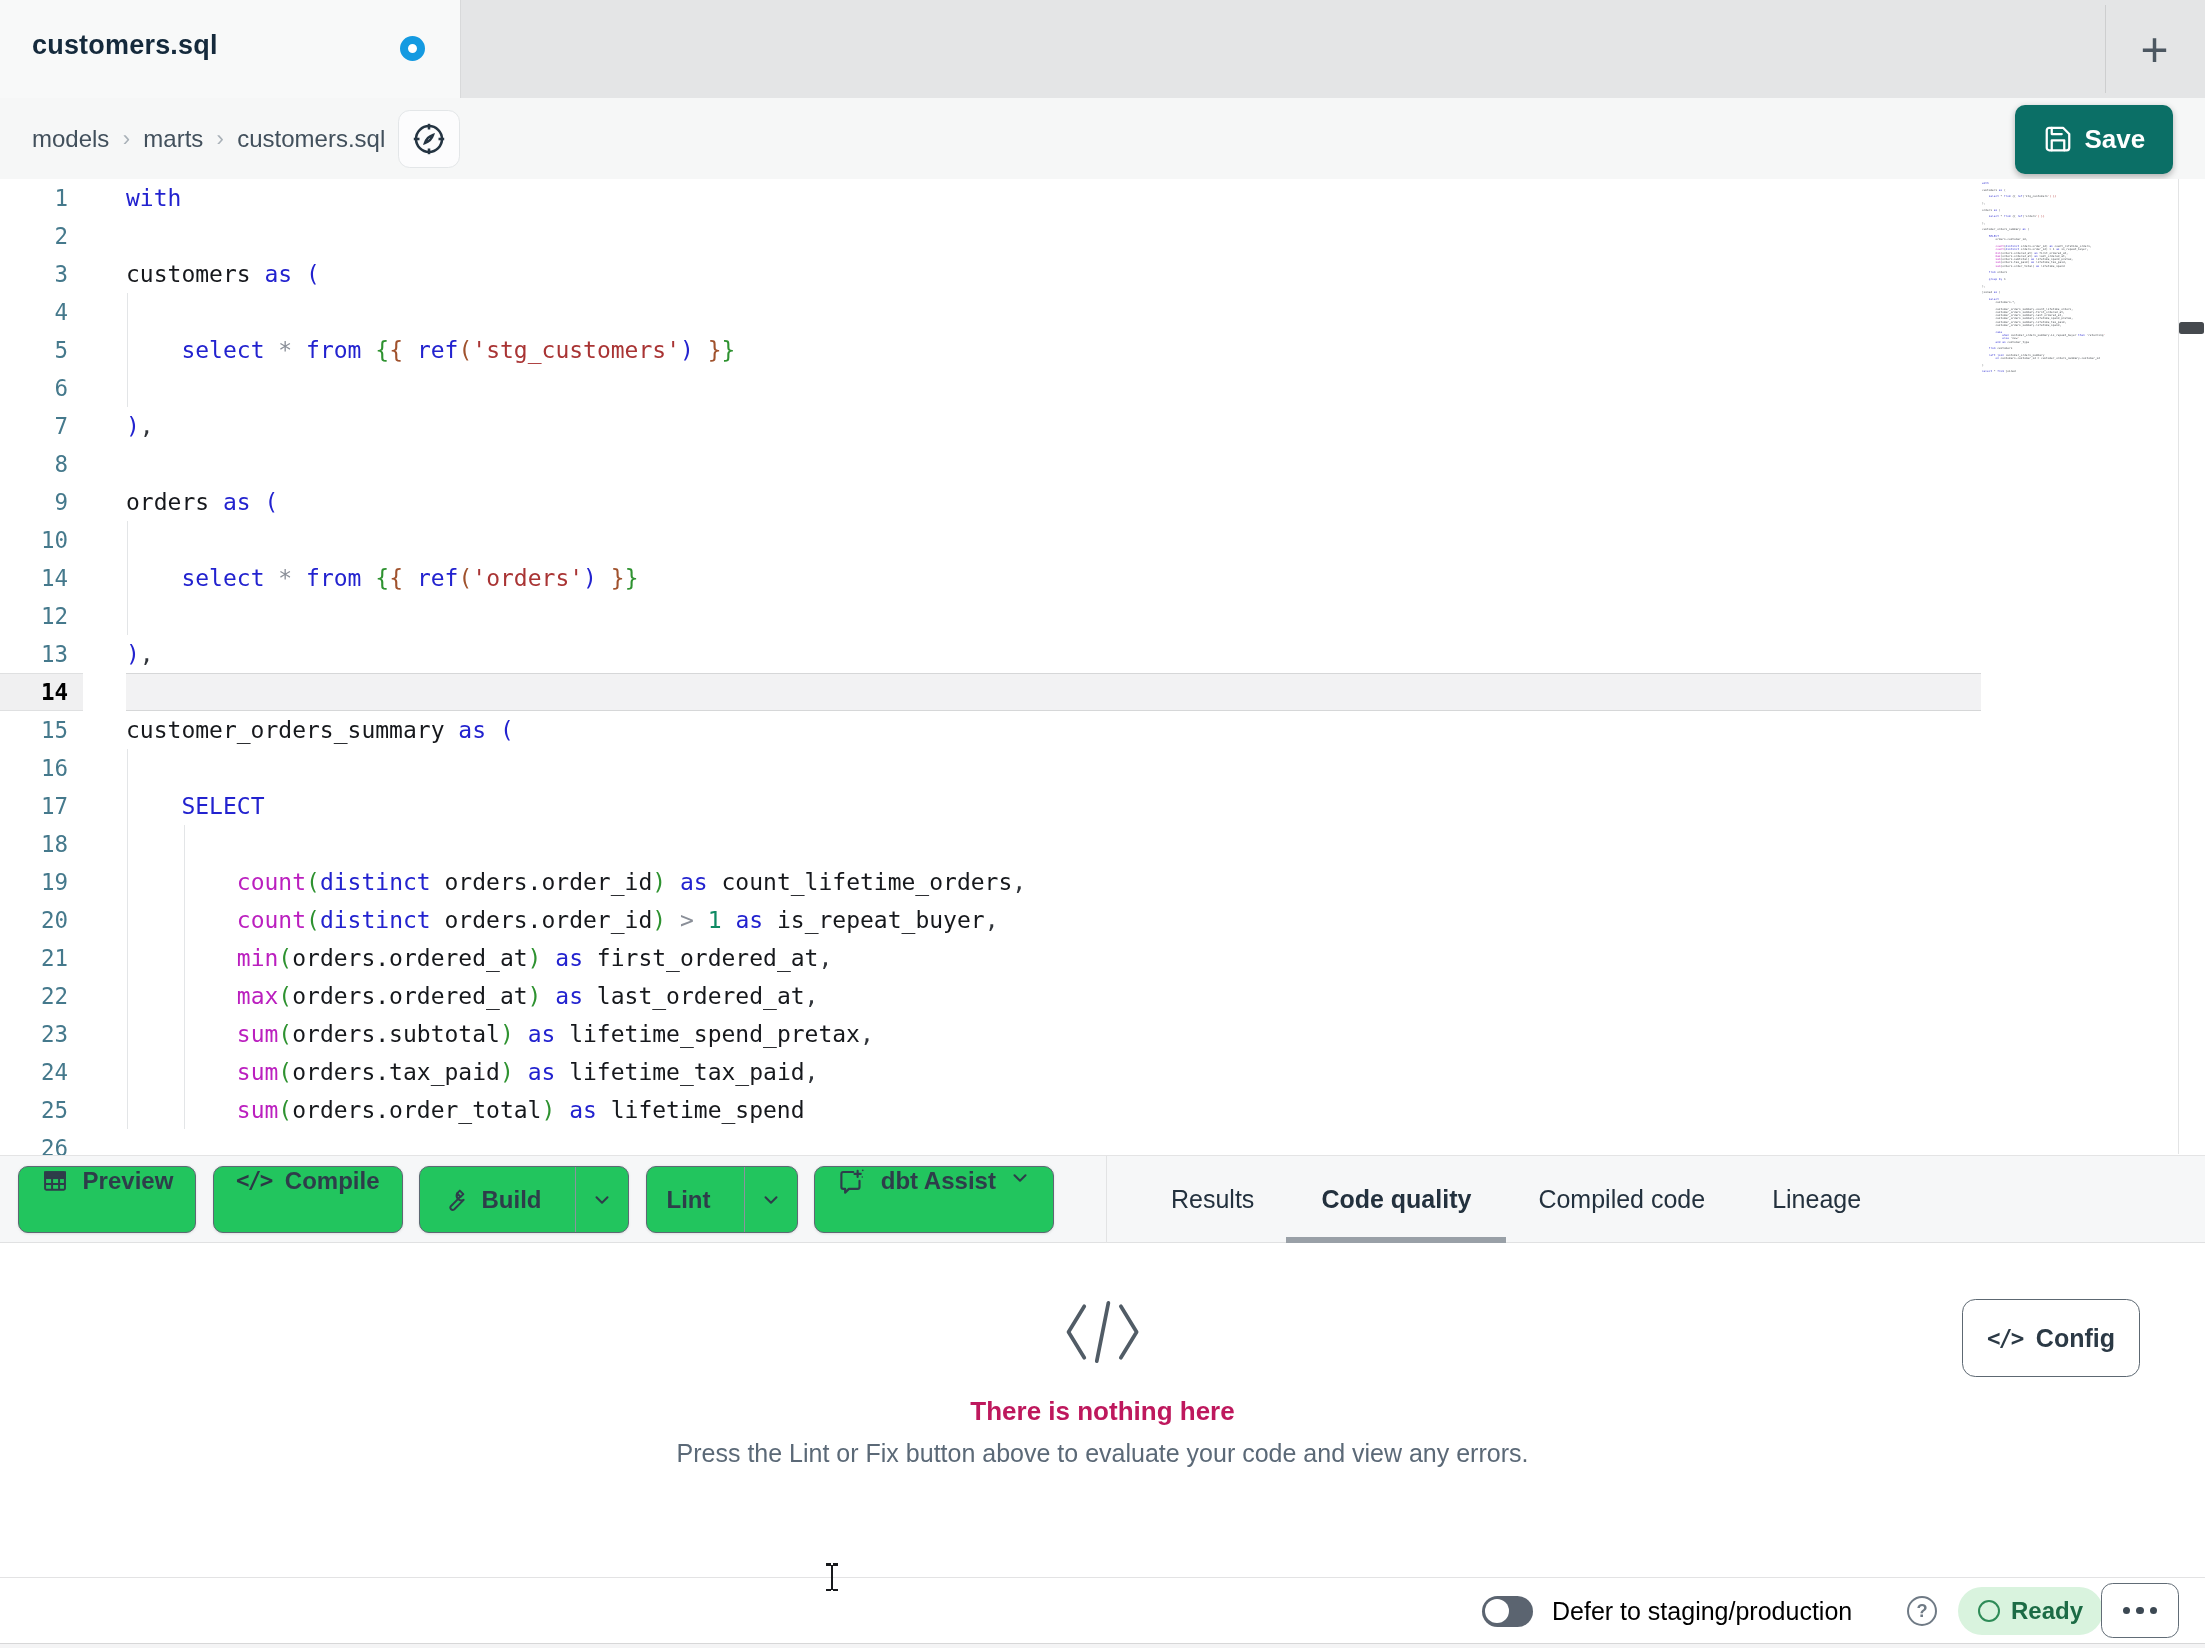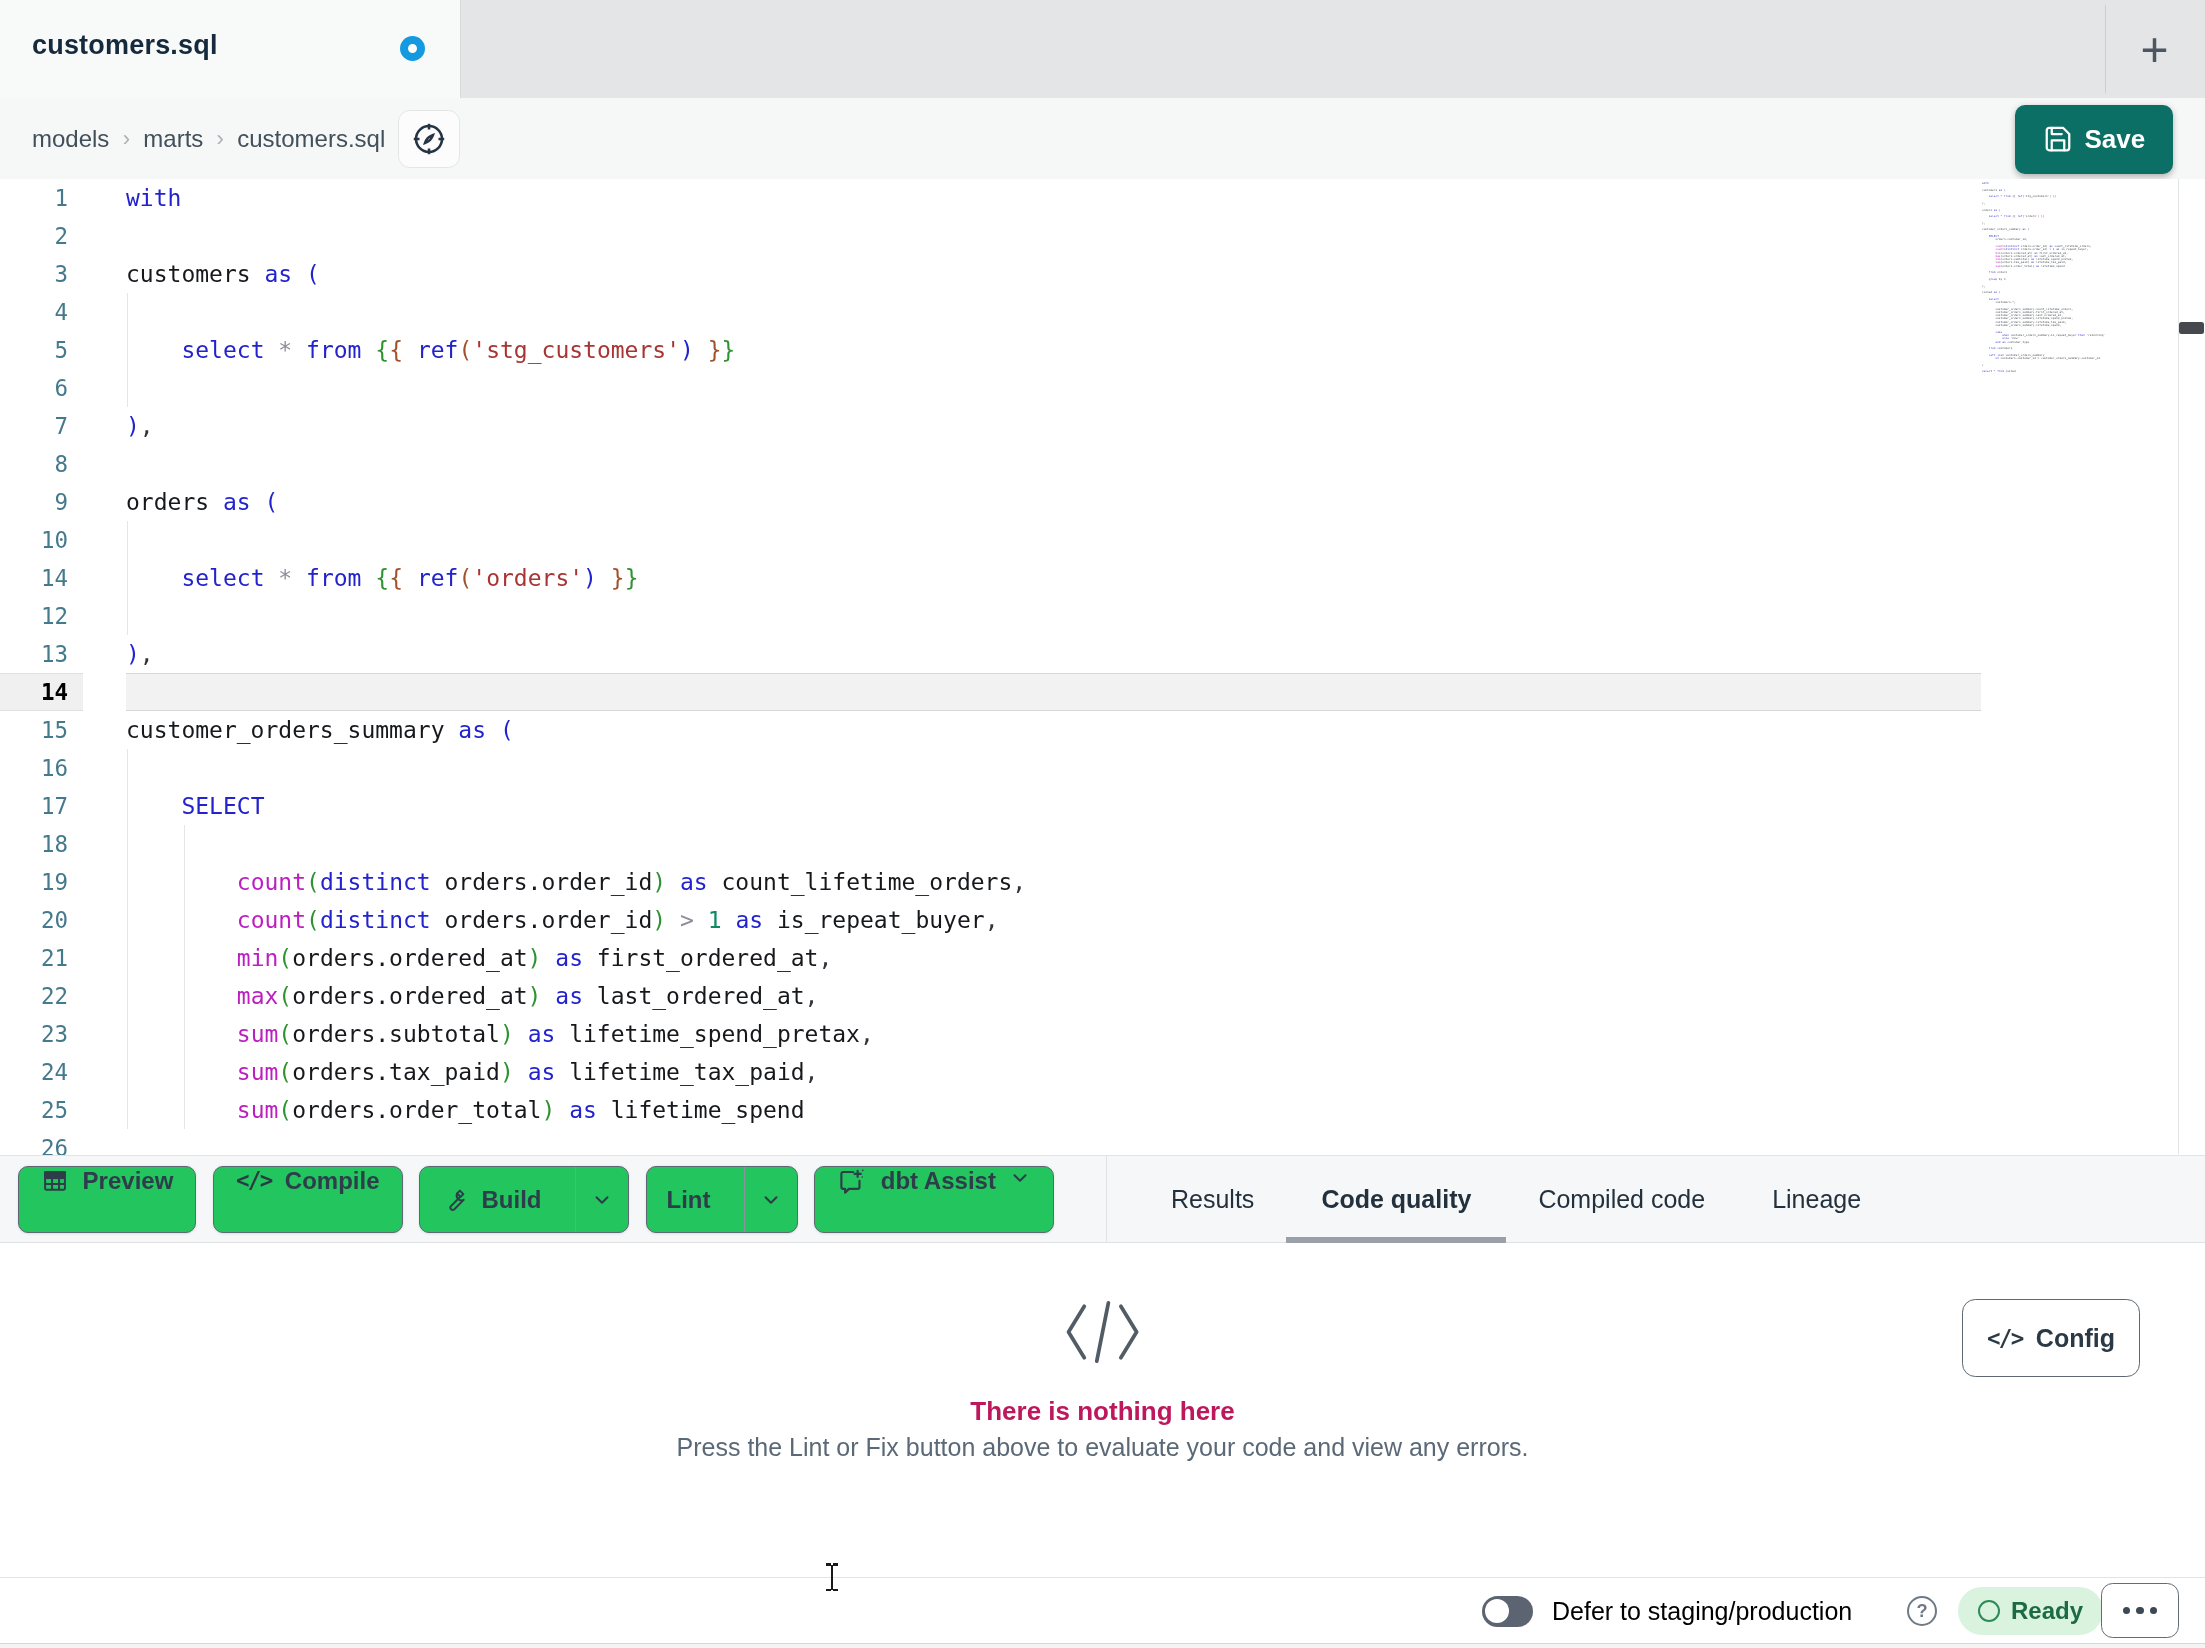--- a/index.html
+++ b/index.html
@@ -103,21 +103,21 @@
 
   .ptabs { position:absolute; left:1171px; top:1155px; height:88px; display:flex; gap:67px; }
   .ptab { position:relative; display:flex; align-items:center; font-size:25px; color:#23313e; cursor:pointer; }
   .ptab.active { font-weight:700; }
   .ptab.active::after { content:""; position:absolute; left:-35px; right:-35px; bottom:0; height:5.8px; background:#99a0a7; }
 
   
   .panel { position:absolute; left:0; top:1244px; right:0; height:333px; background:#fff; }
   .empty { position:absolute; left:50%; top:52px; transform:translateX(-50%); display:flex; flex-direction:column; align-items:center; }
   .empty-title { margin-top:28px; font-size:26px; font-weight:700; color:#be185d; }
-  .empty-sub { margin-top:6px; font-size:25px; color:#5b6977; }
+  .empty-sub { margin-top:12px; font-size:25px; color:#5b6977; }
   .config-btn {
     position:absolute; right:65px; top:55px; width:178px; height:78px;
     background:#fff; border:1.7px solid #5d6872; border-radius:13.3px;
     display:flex; align-items:center; justify-content:center; gap:13.3px;
     font-size:25px; font-weight:600; color:#2b3945; font-family:inherit; cursor:pointer;
   }
   .code-glyph { font-family:"DejaVu Sans Mono", monospace; font-weight:600; letter-spacing:-1.7px; font-size:22.5px; color:#2b3945; }
 
   
   .statusbar { position:absolute; left:0; top:1577px; right:0; height:66px; background:#fff; border-top:0.8px solid #e3e3e4; }

